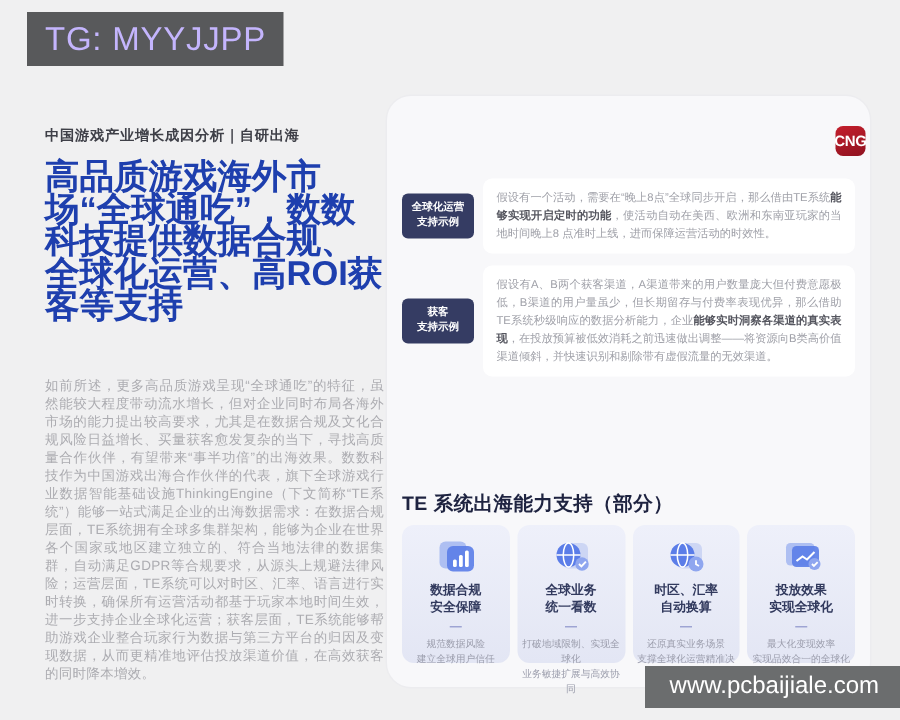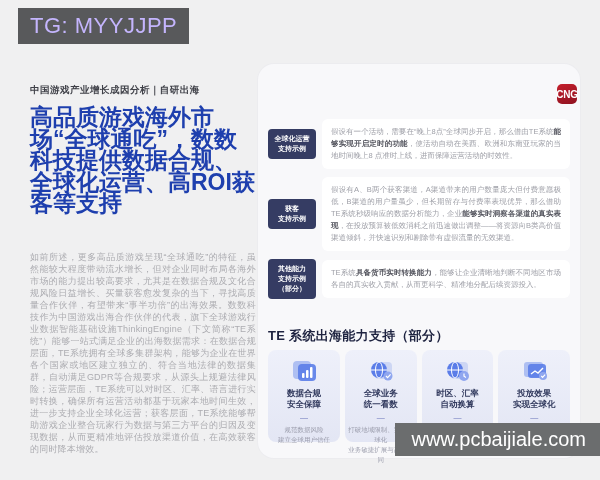--- a/index.html
+++ b/index.html
@@ -11,23 +11,23 @@
     overflow: hidden;
   }
   
   .wm-top {
     position: absolute; left: 18px; top: 8px;
     background: #58595b; color: #c4b5fd;
     font-size: 22px; letter-spacing: .5px;
     padding: 5px 12px; z-index: 30;
   }
   .wm-bottom {
-    position: absolute; right: 0; bottom: 24px;
+    position: absolute; right: 0; bottom: 8px;
     background: #6b6d6e; color: #fff;
-    font-size: 20px; padding: 5px 14px 5px 16px; z-index: 30;
+    font-size: 16px; padding: 5px 14px 5px 16px; z-index: 30;
   }
   
   .left-col { position: absolute; left: 30px; top: 84px; width: 226px; }
   .eyebrow {
     font-size: 9.5px; font-weight: bold; color: #3f4048;
     letter-spacing: .5px; margin-bottom: 10px;
   }
   .heading {
     font-size: 23px; line-height: 21.5px; font-weight: bold;
     color: #1e3fae; margin-bottom: 36px;
@@ -112,28 +112,20 @@
   </div>
 
   <div class="row row-2">
     <div class="pill">
           <div>获客</div>
           <div>支持示例</div>
         </div>
     <div class="bubble"><span>假设有A、B两个获客渠道，A渠道带来的用户数量庞大但付费意愿极低，B渠道的用户量虽少，但长期留存与付费率表现优异，那么借助TE系统秒级响应的数据分析能力，企业</span><b>能够实时洞察各渠道的真实表现</b><span>，在投放预算被低效消耗之前迅速做出调整——将资源向B类高价值渠道倾斜，并快速识别和剔除带有虚假流量的无效渠道。</span></div>
   </div>
 
-  <div class="row row-3">
-    <div class="pill">
-          <div>其他能力</div>
-          <div>支持示例</div>
-          <div>（部分）</div>
-        </div>
-    <div class="bubble"><span>TE系统</span><b>具备货币实时转换能力</b><span>，能够让企业清晰地判断不同地区市场各自的真实收入贡献，从而更科学、精准地分配后续资源投入。</span></div>
-  </div>
 </div>
   <div class="section-title">TE 系统出海能力支持（部分）</div>
   <div class="cards">
   <div class="card">
     <div class="card-icon">
           <svg width="30" height="26" viewBox="0 0 30 26">
             <rect x="4" y="3" width="18" height="18" rx="4" fill="#aebff2"></rect>
             <rect x="9" y="6" width="18" height="17" rx="4" fill="#5b7de8" opacity="0.9"></rect>
             <rect x="13" y="15" width="2.5" height="5" rx="1" fill="#fff"></rect>
             <rect x="17" y="12" width="2.5" height="8" rx="1" fill="#fff"></rect>

